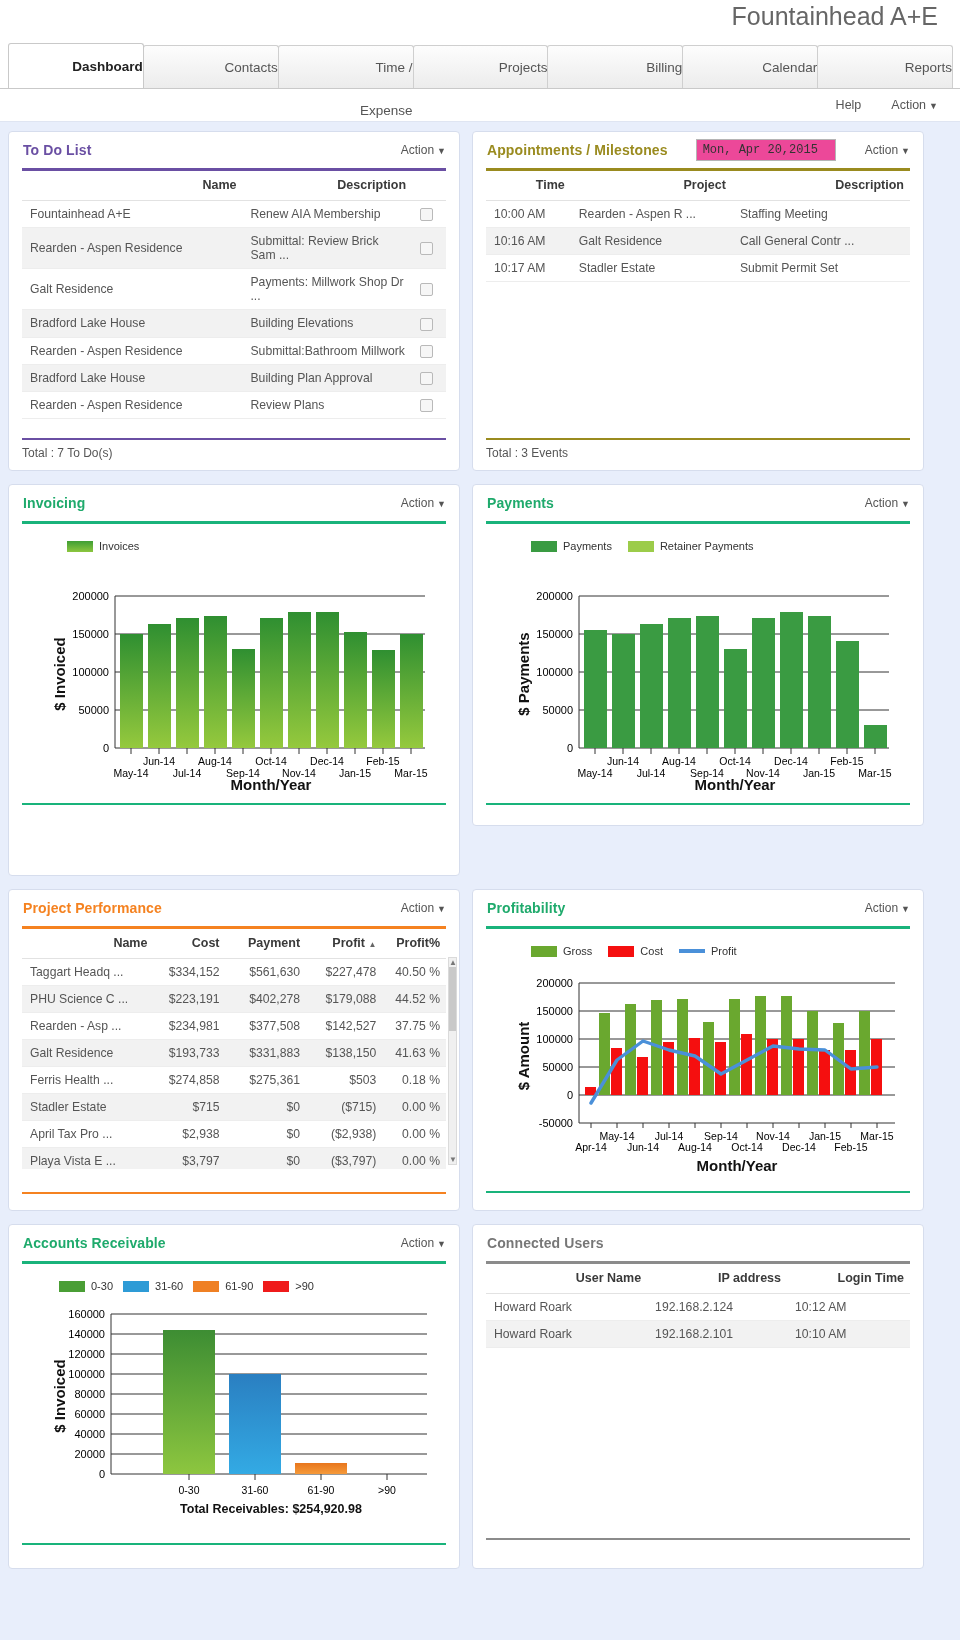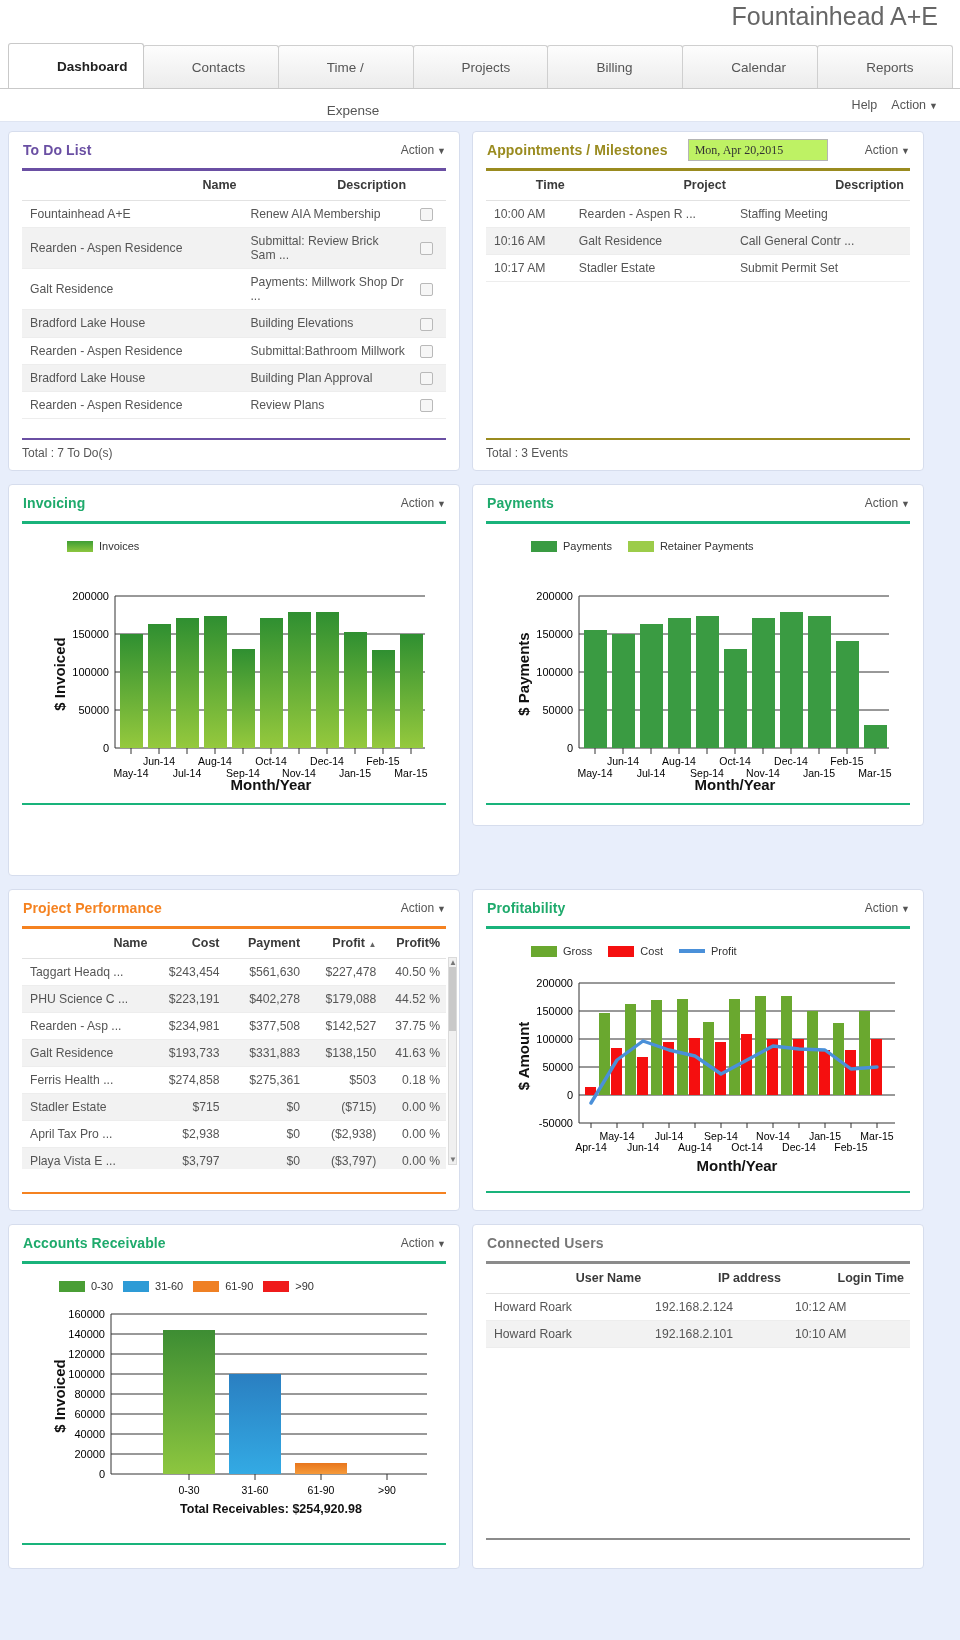--- a/index.html
+++ b/index.html
@@ -19,39 +19,39 @@
     font-size:25px; color:#666; font-weight:400;
     font-family:"Liberation Sans", sans-serif;
   }
   .tabstrip{
     height:45px; background:#fff;
     display:flex; align-items:flex-end;
     border-bottom:1px solid #c9c9c9;
     padding:0 8px;
   }
   .tab{
-    flex:1 1 0; height:43px; line-height:43px; text-align:left;
+    flex:1 1 0; height:43px; line-height:43px; text-align:right;
     font-size:13.5px; color:#555;
     background:linear-gradient(#fdfdfd,#ececec);
     border:1px solid #cfcfcf; border-bottom:none;
     border-radius:3px 3px 0 0;
     margin-right:-1px; position:relative;
     cursor:pointer;
     padding-left:48px;
   }
   .tab.active{
     background:#fff; color:#222; font-weight:bold;
     border-color:#c9c9c9; z-index:3;
     height:45px; line-height:45px;
     box-shadow:0 -1px 0 #fff inset;
   }
   .subbar{
     height:33px; background:#fff;
     display:flex; align-items:center; justify-content:flex-end;
-    padding-right:22px; gap:14px;
+    padding-right:22px; gap:30px;
     border-bottom:1px solid #dfe5f2;
   }
   .subbar a{ font-size:12.5px; color:#555; text-decoration:none; cursor:pointer; }
 
   
   .grid{
     padding:9px 8px 10px 8px;
     display:grid; grid-template-columns:452px 452px;
     column-gap:12px; row-gap:13px;
   }
@@ -97,24 +97,24 @@
   .r-num{ text-align:right; }
   .sortmark{ font-size:8px; color:#666; }
 
   .total-row{
     position:absolute; left:13px; right:13px; bottom:10px;
     font-size:12px; color:#555; padding-top:7px;
   }
   .total-rule{ position:absolute; left:13px; right:13px; bottom:30px; height:2px; }
 
   .datebox{
-    margin-left:20px; width:140px; height:22px;
-    border:1px solid #b5b5b5; background:#bef264;
+    margin-left:28px; width:140px; height:22px;
+    border:1px solid #b5b5b5; background:#ec4899;
     font-size:12px; color:#333; padding:0 6px; line-height:20px;
-    font-family:Liberation Serif, serif;
+    font-family:Liberation Mono, monospace;
   }
 
   
   .chart-wrap{ padding:6px 12px 4px 12px; }
   .legend{ display:flex; gap:16px; align-items:center; padding:10px 0 4px 46px; }
   .legend-item{ display:flex; align-items:center; gap:6px; font-size:11px; color:#333; }
   .swatch{ width:26px; height:11px; display:inline-block; }
   .swline{ width:26px; height:4px; display:inline-block; background:#4a90d9; }
   .ytick{ font-size:11px; color:#222; text-anchor:end; }
   .xtick{ font-size:10.5px; color:#222; text-anchor:middle; }
@@ -416,21 +416,21 @@
             <th style="width:31%">Name</th>
             <th class="r-num" style="width:17%">Cost</th>
             <th class="r-num" style="width:19%">Payment</th>
             <th class="r-num" style="width:18%"><span>Profit</span> <span class="sortmark">▲</span></th>
             <th class="r-num" style="width:15%">Profit%</th>
           </tr>
             </thead>
           <tbody>
             <tr>
                 <td>Taggart Headq ...</td>
-                <td class="r-num">$243,454</td>
+                <td class="r-num">$334,152</td>
                 <td class="r-num">$561,630</td>
                 <td class="r-num">$227,478</td>
                 <td class="r-num">40.50 %</td>
               </tr>
             <tr class="alt">
                 <td>PHU Science C ...</td>
                 <td class="r-num">$223,191</td>
                 <td class="r-num">$402,278</td>
                 <td class="r-num">$179,088</td>
                 <td class="r-num">44.52 %</td>

